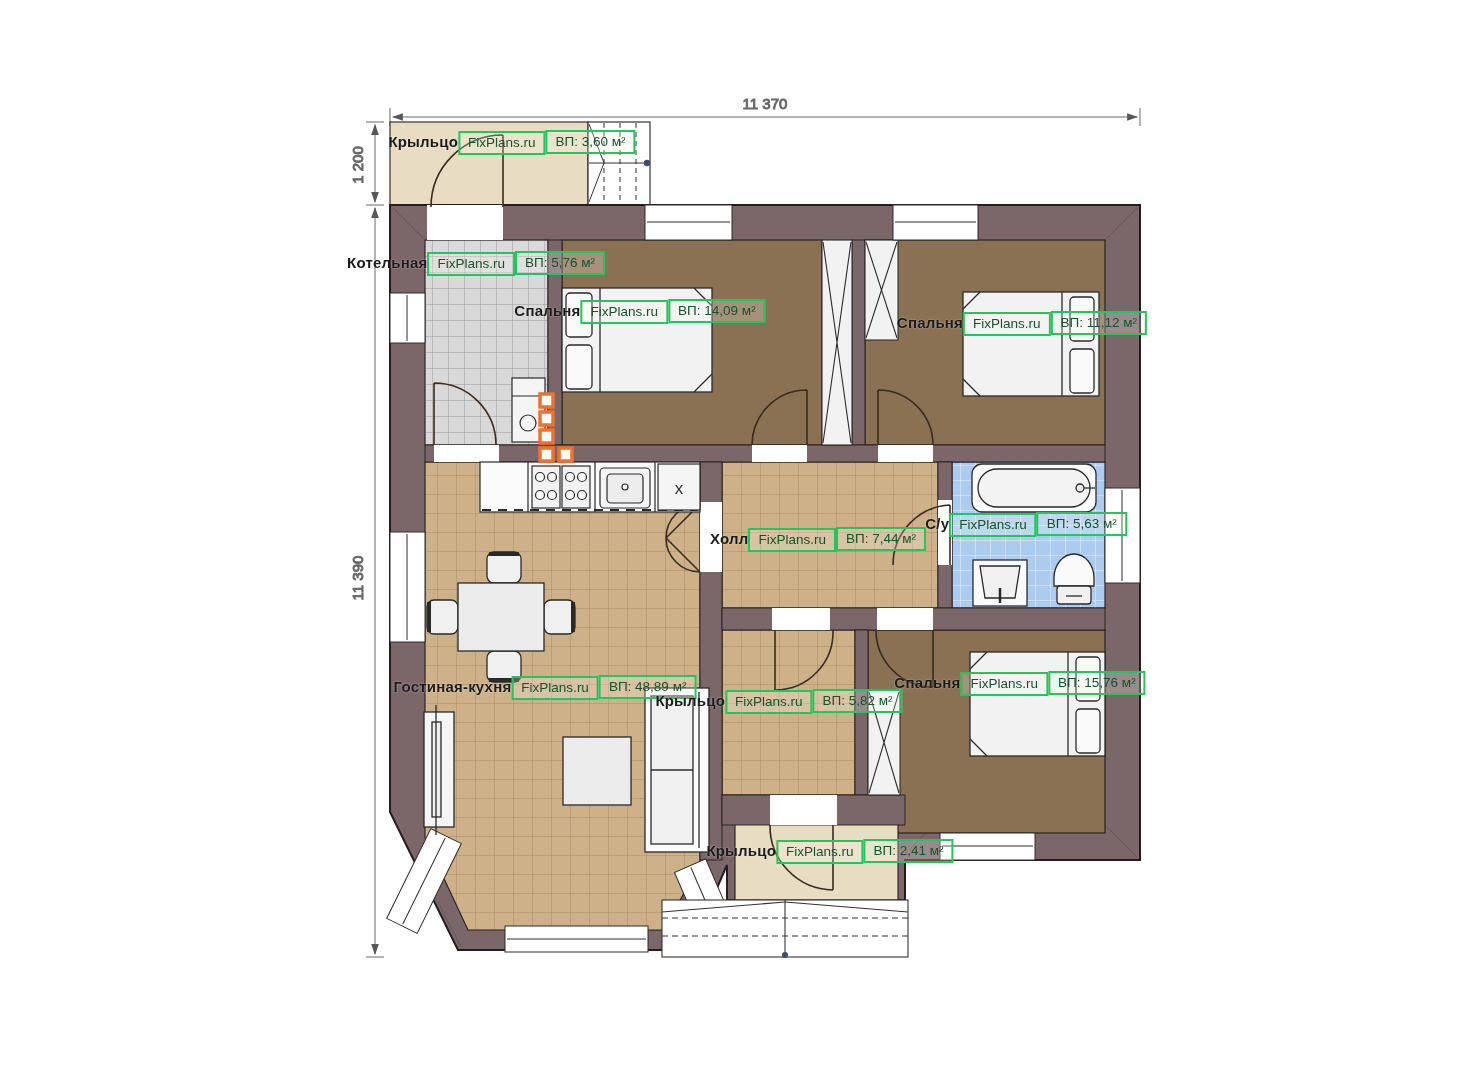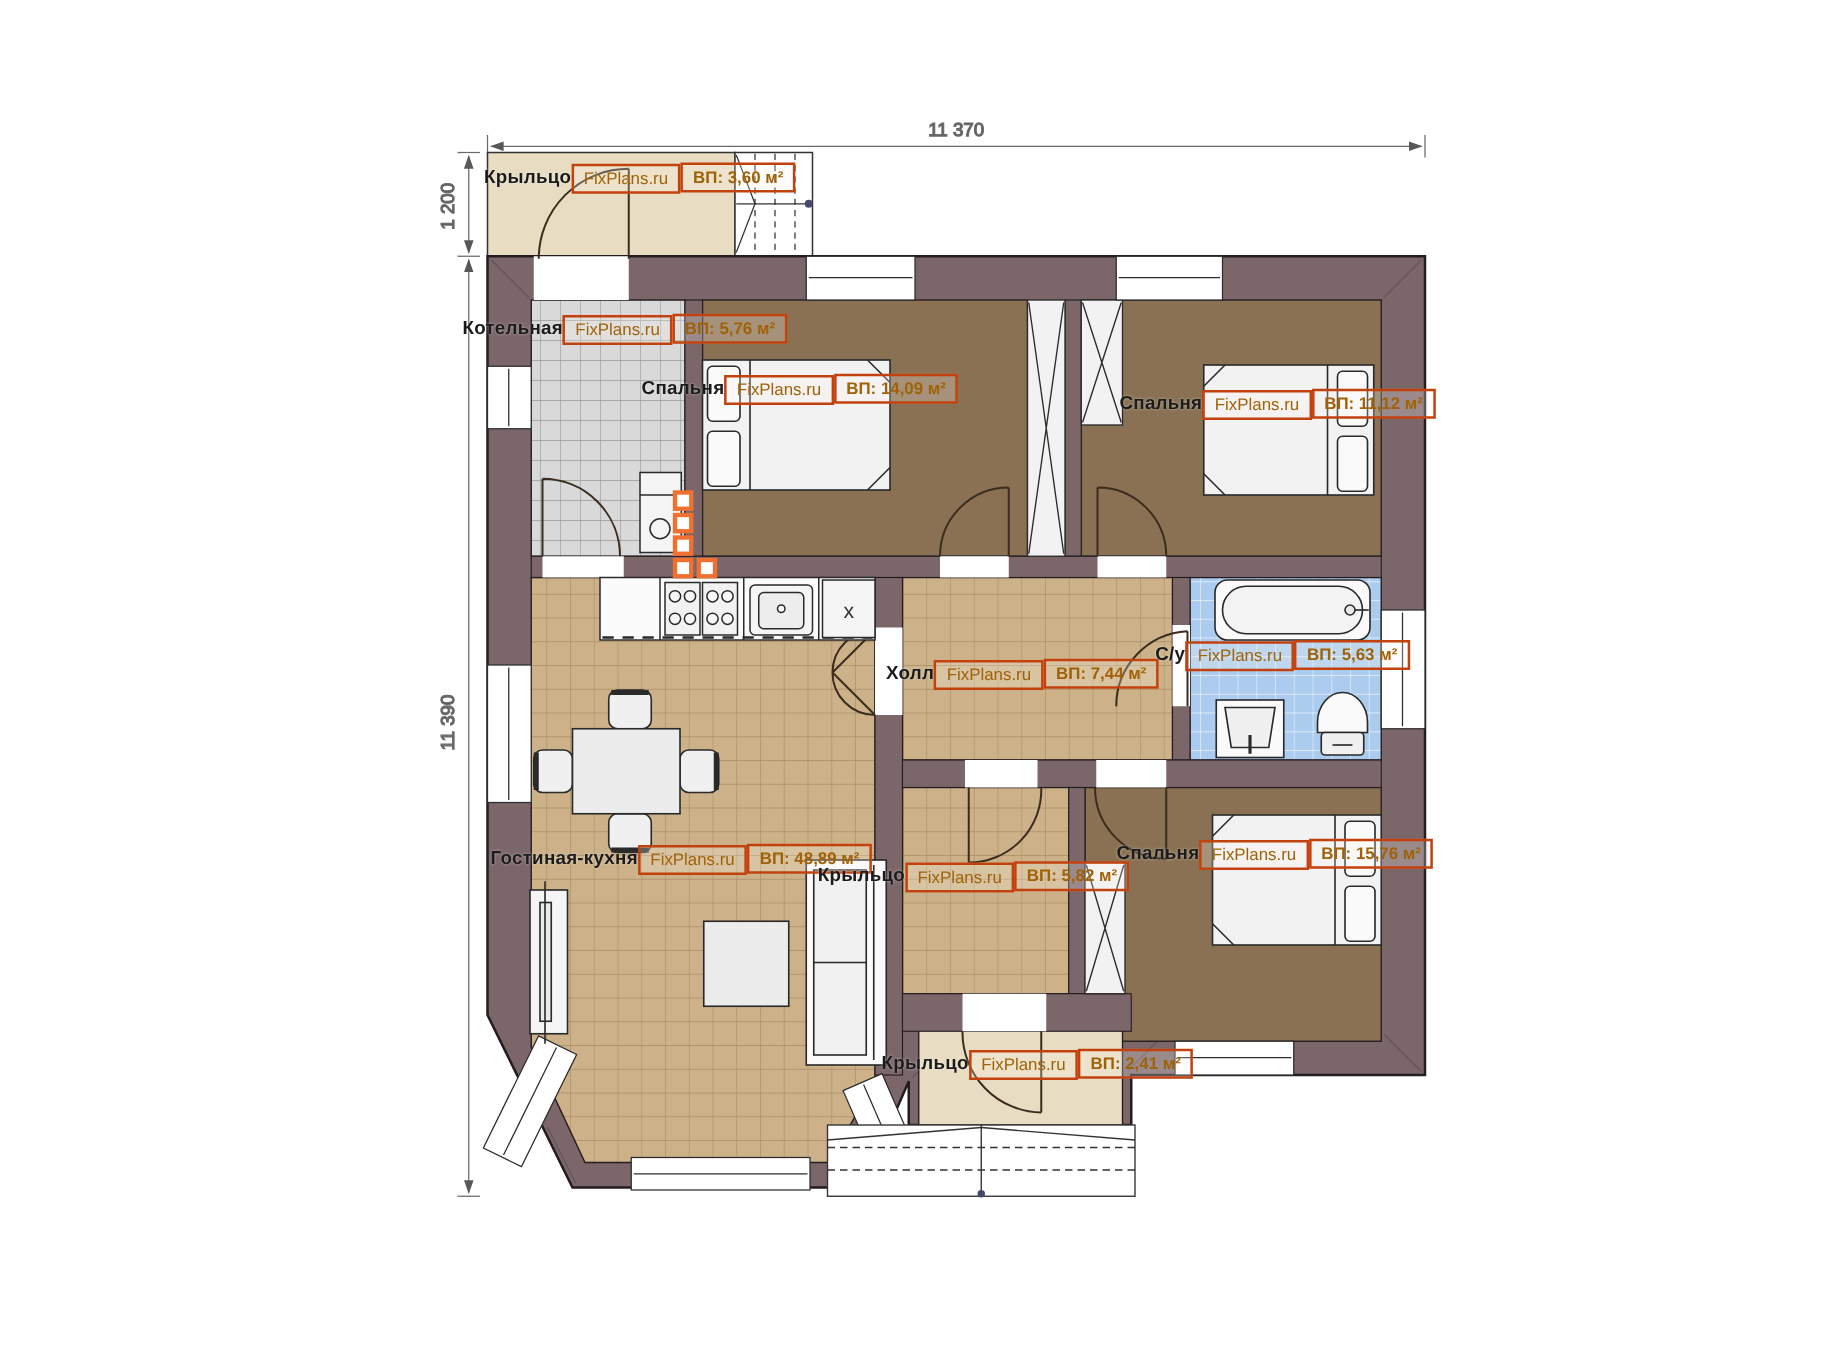--- a/index.html
+++ b/index.html
@@ -3,23 +3,23 @@
 <meta charset="utf-8">
 <style>
   html,body{margin:0;padding:0;background:#ffffff;}
   .stage{position:relative;width:1473px;height:1080px;background:#ffffff;
          font-family:"Liberation Sans",sans-serif;overflow:hidden;}
   .stage svg{position:absolute;left:0;top:0;}
   .room-label{position:absolute;display:flex;flex-direction:row;align-items:center;
               transform:translateX(-50%);z-index:5;pointer-events:none;}
   .rname{font-size:15px;font-weight:bold;color:#1b1b1b;margin-bottom:3px;
          letter-spacing:.2px;text-shadow:0 0 2px rgba(255,255,255,.55);white-space:nowrap;}
-  .box{border:2px solid #c2410c;padding:0 8px;font-size:13.5px;line-height:20px;color:#a16207;
+  .box{border:2px solid #22c55e;padding:0 8px;font-size:13.5px;line-height:20px;color:#14532d;
        background:rgba(250,247,240,.25);white-space:nowrap;}
-  .box + .box{margin-top:-2px;font-weight:bold;}
+  .box + .box{margin-top:-2px;}
   .dimtext{fill:#585858;font-size:15px;font-family:"Liberation Sans",sans-serif;}
 </style>
 </head>
 <body>
 
 <div class="stage">
 
 <svg width="1473" height="1080" viewBox="0 0 1473 1080">
   <defs>
     <pattern id="patBeige" width="19" height="19" patternUnits="userSpaceOnUse">
@@ -297,21 +297,21 @@
     </g>
   </g>
 </svg>
 
 <div class="room-label" style="left:512px;top:131px">
   <div class="rname">Крыльцо</div>
   <div class="box">FixPlans.ru</div>
   <div class="box">ВП: 3,60 м²</div>
 </div>
 
-<div class="room-label" style="left:500px;top:252px">
+<div class="room-label" style="left:476px;top:252px">
   <div class="rname">Котельная</div>
   <div class="box">FixPlans.ru</div>
   <div class="box">ВП: 5,76 м²</div>
 </div>
 
 <div class="room-label" style="left:640px;top:300px">
   <div class="rname">Спальня</div>
   <div class="box">FixPlans.ru</div>
   <div class="box">ВП: 14,09 м²</div>
 </div>

